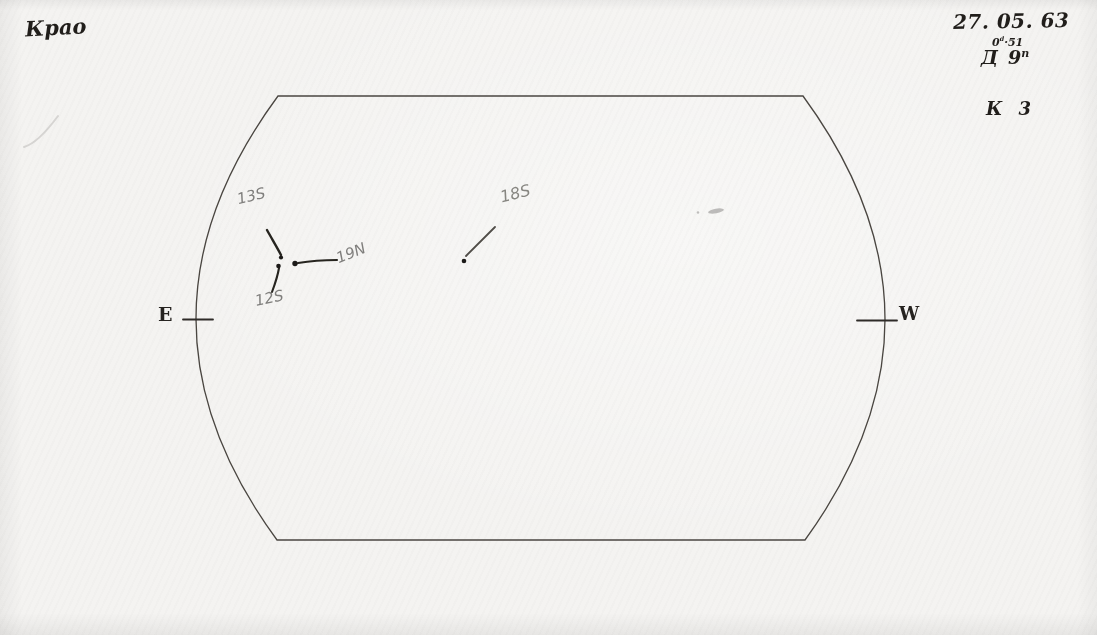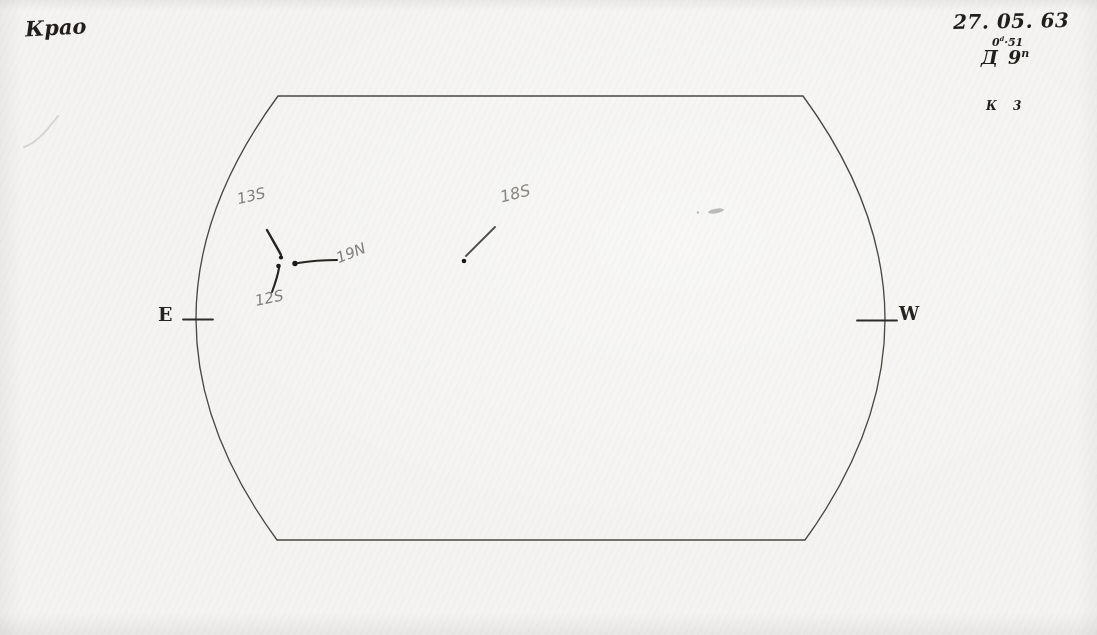--- a/index.html
+++ b/index.html
@@ -24,21 +24,21 @@
     color: #211e1b;
     font-family: "DejaVu Serif", serif;
     font-style: italic;
     white-space: nowrap;
     line-height: 1;
   }
   .obs-label   { left: 25px;  top: 17px;  font-size: 21px; font-weight: 600; transform: rotate(-3deg); }
   .date-line   { left: 953px; top: 11px;  font-size: 20px; font-weight: 700; letter-spacing: 0.5px; transform: rotate(-1deg); }
   .time-line   { left: 992px; top: 37px;  font-size: 11px; font-weight: 600; }
   .param-d-line{ left: 981px; top: 48px;  font-size: 19px; font-weight: 600; }
-  .param-k-line{ left: 986px; top: 100px; font-size: 12px; font-weight: 600; }
+  .param-k-line{ left: 986px; top: 100px; font-size: 18px; font-weight: 600; }
   .gap-sm { margin-left: 10px; }
   .gap-md { margin-left: 16px; }
   sup { font-size: 0.58em; vertical-align: super; line-height: 0; }
 
   .limb-label {
     position: absolute;
     color: #262320;
     font-family: "DejaVu Serif", serif;
     font-weight: 600;
     line-height: 1;

